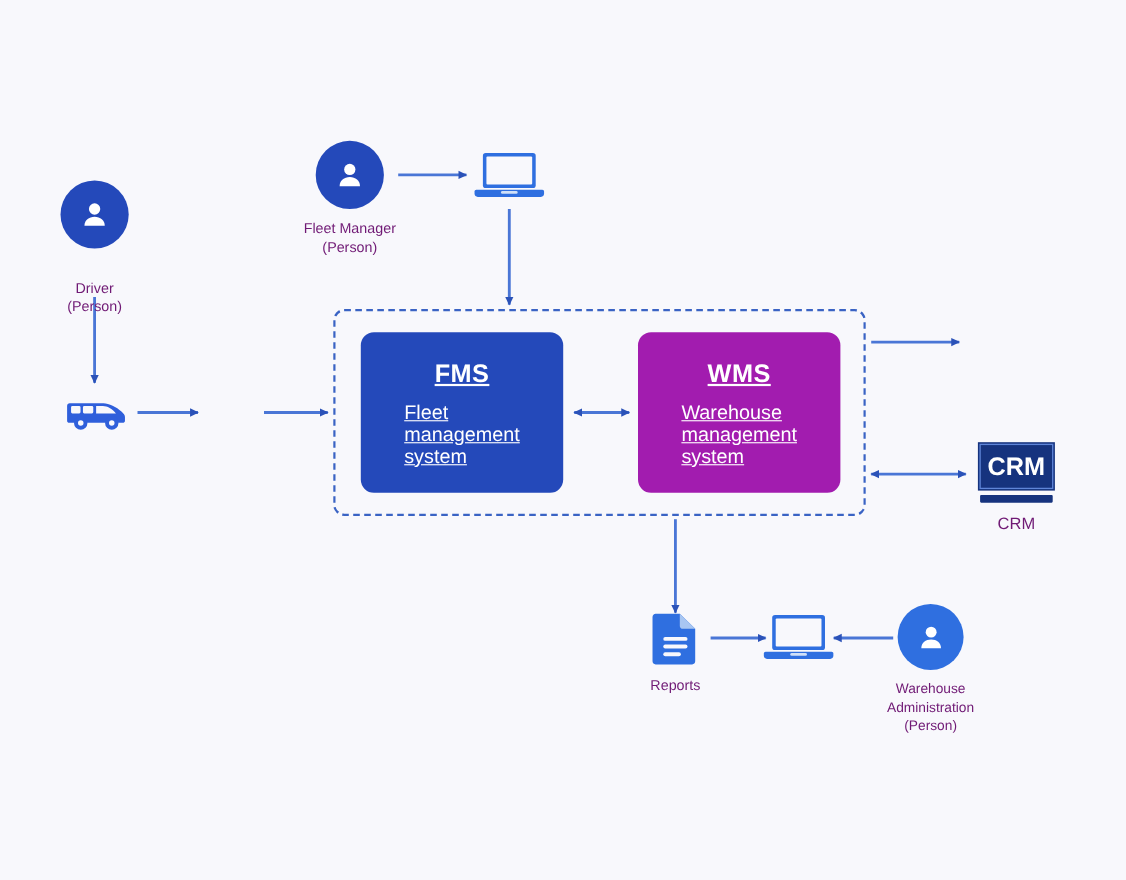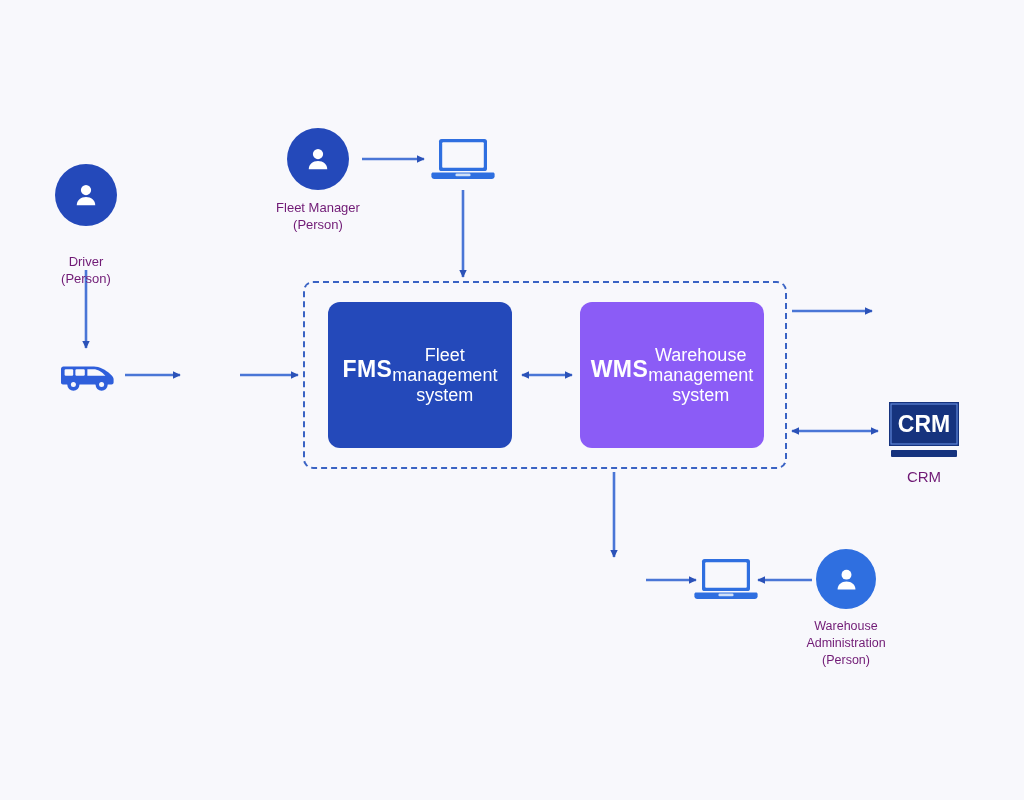--- a/index.html
+++ b/index.html
@@ -38,25 +38,26 @@
     border-radius: 50%;
     display: flex;
     align-items: center;
     justify-content: center;
   }
 
   
   .sysbox {
     border-radius: 12px;
     display: flex;
-    flex-direction: row;
+    flex-direction: column;
     align-items: center;
     justify-content: center;
     color: #ffffff;
-    text-align: center;
+    text-align: left;
+    text-decoration: underline;
   }
   .sysbox .title {
     font-size: 23px;
     font-weight: bold;
     letter-spacing: 0.4px;
     margin-bottom: 12px;
   }
   .sysbox .subtitle {
     font-size: 18px;
     line-height: 20px;
@@ -165,40 +166,50 @@
 
   <div class="sysbox node" style="left:328px;top:302px;width:184px;height:146px;background:#2449ba;">
     <div class="title">FMS</div>
     <div class="subtitle">
       <div>Fleet</div>
       <div>management</div>
       <div>system</div>
     </div>
   </div>
 
-  <div class="sysbox node" style="left:580px;top:302px;width:184px;height:146px;background:#8b5cf6;">
+  <div class="sysbox node" style="left:580px;top:302px;width:184px;height:146px;background:#a21caf;">
     <div class="title">WMS</div>
     <div class="subtitle">
       <div>Warehouse</div>
       <div>management</div>
       <div>system</div>
     </div>
   </div>
 
 
   <div class="node" style="left:872px;top:400px;width:104px;">
     <svg width="90" height="62" viewBox="0 0 90 62" style="display:block;margin:0 auto;">
       <rect x="10" y="2" width="70" height="44" fill="#16337e"></rect>
       <rect x="12" y="4" width="66" height="40" fill="#16337e" stroke="#5f85d8" stroke-width="1.2"></rect>
       <text x="45" y="32" text-anchor="middle" font-family="Liberation Sans, sans-serif" font-size="23" font-weight="bold" fill="#ffffff">CRM</text>
       <rect x="12" y="50" width="66" height="7" rx="1" fill="#16337e"></rect>
     </svg>
     <div class="label" style="margin-top:6px;font-size:15px;">CRM</div>
   </div>
 
+  <div class="node" style="left:574px;top:556px;width:80px;">
+    <svg width="44" height="50" viewBox="0 0 44 50" style="display:block;margin:0 auto;">
+      <path d="M4 2 h22 l14 13.6 v29.6 c0 1.5 -1.2 2.8 -2.8 2.8 h-33.2 c-1.5 0 -2.8 -1.3 -2.8 -2.8 v-40.4 c0 -1.5 1.3 -2.8 2.8 -2.8 z" fill="#2f6fe0"></path>
+      <path d="M26 2 L40 15.6 H28.6 C27.2 15.6 26 14.4 26 13 Z" fill="#a8c6f2"></path>
+      <rect x="11" y="23" width="22" height="3.6" rx="1.8" fill="#f8f8fc"></rect>
+      <rect x="11" y="30" width="22" height="3.6" rx="1.8" fill="#f8f8fc"></rect>
+      <rect x="11" y="37" width="16" height="3.6" rx="1.8" fill="#f8f8fc"></rect>
+    </svg>
+    <div class="label" style="margin-top:8px;">Reports</div>
+  </div>
 
   <div class="node" style="left:692px;top:556px;width:68px;">
     <svg width="68" height="48" viewBox="0 0 68 48">
       <rect x="10" y="3" width="48" height="32" rx="2.6" fill="#2f6fe0"></rect>
       <rect x="13.2" y="6.2" width="41.6" height="25.6" rx="1" fill="#f8f8fc"></rect>
       <path d="M4 36.6 L64 36.6 C64.9 36.6 65.6 37.3 65.6 38.2 L65.6 40.2 C65.6 41.8 64.3 43 62.7 43 L5.3 43 C3.7 43 2.4 41.8 2.4 40.2 L2.4 38.2 C2.4 37.3 3.1 36.6 4 36.6 Z" fill="#2f6fe0"></path>
       <rect x="26.4" y="37.6" width="15.2" height="2.6" rx="1.3" fill="#cfe0f8"></rect>
     </svg>
   </div>
 

